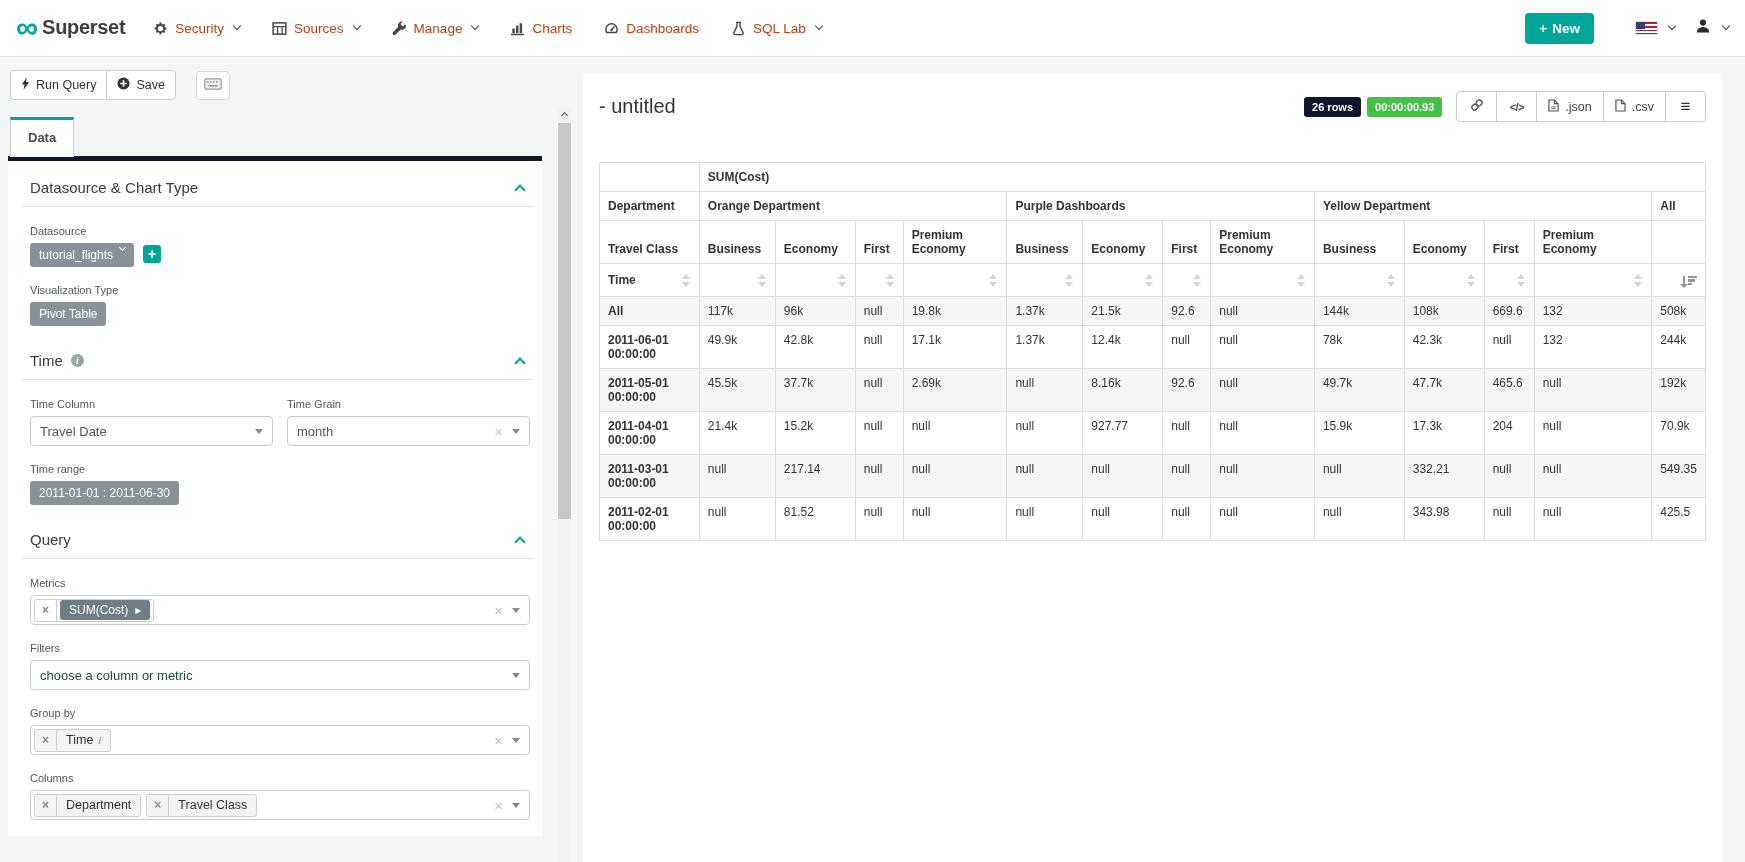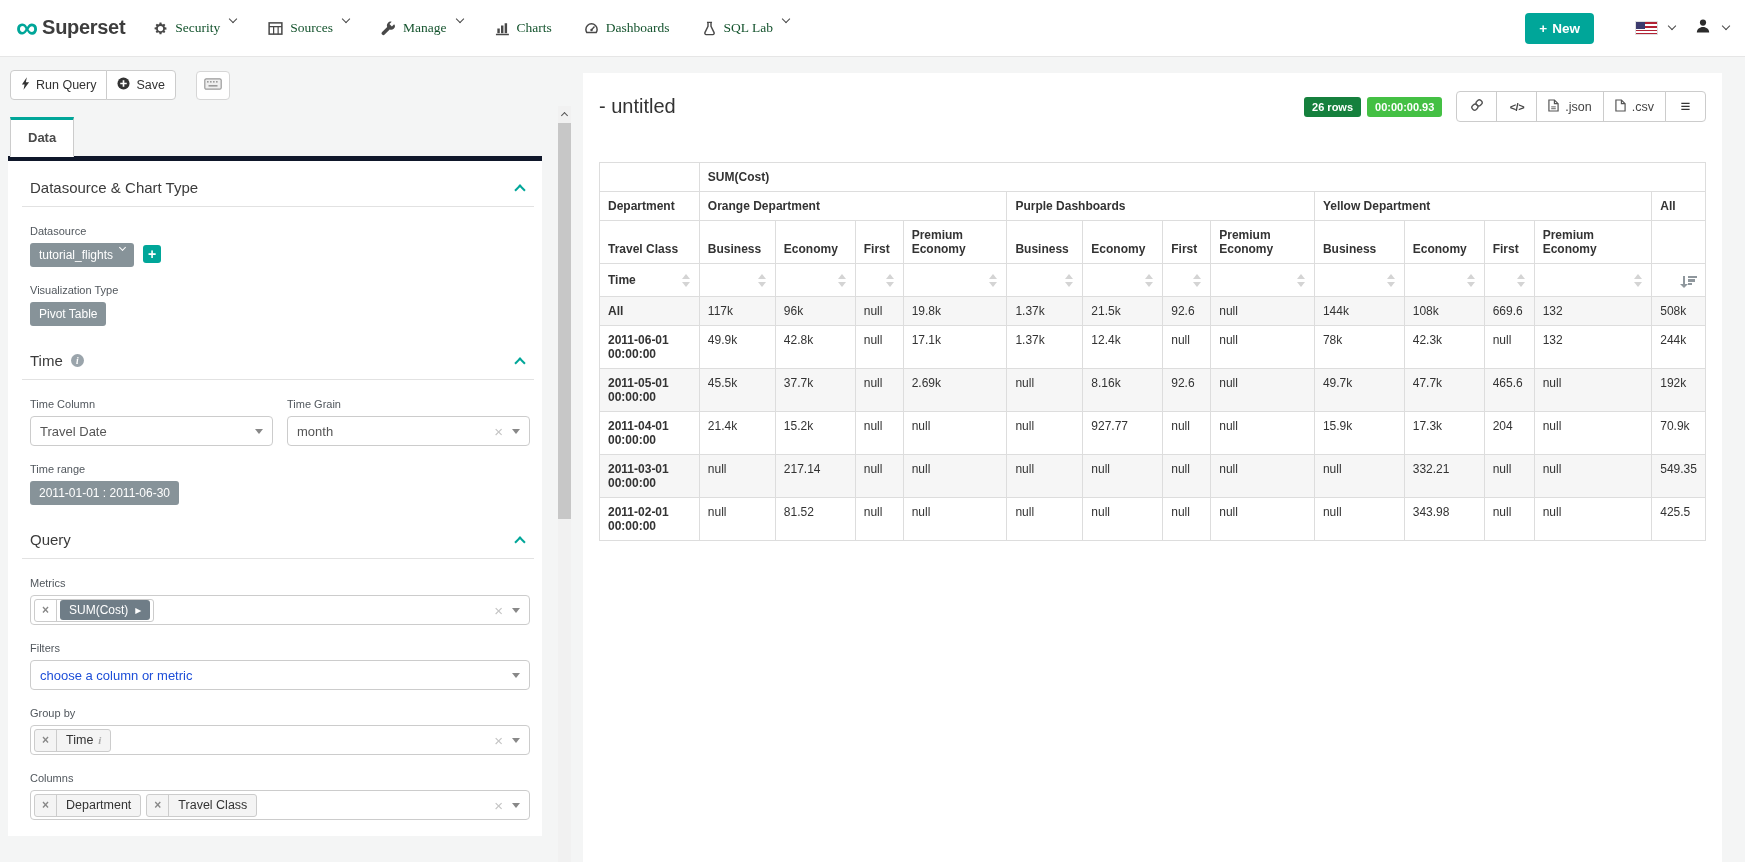--- a/index.html
+++ b/index.html
@@ -8,21 +8,21 @@
     width:1745px; height:862px; position:relative; overflow:hidden;
     background:#f4f5f5; font-family:"Liberation Sans", sans-serif; color:#333;
   }
   
   .navbar { height:57px; background:#fff; border-bottom:1px solid #e6e6e6;
     display:flex; align-items:center; padding:0 16px; }
   .brand { display:flex; align-items:center; margin-right:28px; cursor:pointer; }
   .brand .infinity { color:#00a699; font-size:31px; font-weight:bold; line-height:0.8; margin-right:7px; letter-spacing:-3px; }
   .brand .name { font-size:20px; font-weight:bold; color:#3d3d3d; letter-spacing:-0.3px; }
   .nav-items { display:flex; align-items:center; gap:32px; }
-  .nav-item { display:flex; gap:7px; font-size:13.5px; color:#14532d; cursor:pointer; white-space:nowrap;font-family:Liberation Serif, serif; }
+  .nav-item { display:flex; align-items:center; gap:7px; font-size:13.5px; color:#c2410c; cursor:pointer; white-space:nowrap; }
   .nav-icon { display:inline-flex; align-items:center; }
   .caret { width:6px; height:6px; border-right:1.7px solid #484848; border-bottom:1.7px solid #484848;
     transform:rotate(45deg); display:inline-block; margin:-4px 0 0 3px; }
   .navbar-right { margin-left:auto; display:flex; align-items:center; gap:20px; }
   .btn-new { background:#00a699; color:#fff; border:none; border-radius:4px; padding:8px 14px;
     font-size:13.5px; font-weight:bold; display:flex; align-items:center; gap:5px; cursor:pointer;
     font-family:"Liberation Sans", sans-serif; margin-right:22px; }
   .flag-wrap, .user-wrap { display:flex; align-items:center; gap:9px; cursor:pointer; }
   .us-flag { width:21px; height:12px; position:relative; outline:1px solid #e0e0e0;
     background:repeating-linear-gradient(#b22234 0 1.9px, #fff 1.9px 3.8px); }
@@ -58,21 +58,21 @@
     margin-left:9px; cursor:pointer; }
   .row2 { display:flex; gap:14px; margin:0 4px 17px 8px; }
   .row2 .col { flex:1; }
   .row2 .control { margin:0; }
   .select { height:30px; border:1px solid #ccc; border-radius:4px; background:#fff;
     display:flex; align-items:center; padding:0 9px; font-size:13px; color:#555; cursor:pointer; }
   .select .spacer { flex:1; }
   .select .clear { color:#c4c4c4; font-size:15px; margin-right:9px; line-height:1; }
   .tri-down { width:0; height:0; border-left:4px solid transparent; border-right:4px solid transparent;
     border-top:5px solid #888; }
-  .placeholder { color:#1d4ed8; }
+  .placeholder { color:#14532d; }
   .select.multi { padding-left:3px; }
   .token { display:inline-flex; align-items:center; height:23px; border:1px solid #ccc; border-radius:3px;
     background:#f4f4f4; font-size:12.5px; color:#333; margin-right:5px; cursor:default; }
   .token .tx { padding:0 7px; color:#888; border-right:1px solid #ccc; font-size:12px;
     height:100%; display:flex; align-items:center; cursor:pointer; font-weight:bold; }
   .token .tl { padding:0 9px; display:flex; align-items:center; gap:5px; }
   .token.metric { background:#fff; }
   .token.metric .tl { padding:0 3px; }
   .metric-pill { background:#6f7d87; color:#fff; border-radius:3px; padding:3px 9px; font-size:12px;
     display:inline-flex; align-items:center; gap:7px; cursor:pointer; }
@@ -85,21 +85,21 @@
   .scroll-arrow { height:15px; display:flex; align-items:center; justify-content:center; background:#f1f1f1; cursor:pointer; }
   .scroll-arrow .chev { width:5px; height:5px; border-top:1.6px solid #555; border-right:1.6px solid #555;
     transform:rotate(-45deg); margin-top:3px; }
   .scroll-thumb { background:#c7c7c7; height:396px; margin-top:2px; cursor:grab; }
   
   .right-col { position:absolute; left:583px; top:73px; width:1139px; height:789px; background:#fff; padding:14px 16px; }
   .results-header { display:flex; align-items:flex-start; justify-content:space-between; }
   .results-title { font-size:20px; color:#333; margin-top:8px; font-weight:normal; }
   .header-right { display:flex; align-items:center; margin-top:4px; }
   .badge { color:#fff; font-size:11px; font-weight:bold; padding:4px 8px; border-radius:3px; margin-right:6px; white-space:nowrap; }
-  .badge.gray  { background:#15803d; }
+  .badge.gray  { background:#0f172a; }
   .badge.green { background:#44c044; margin-right:14px; }
   .export-group { display:flex; }
   .ebtn { background:#fff; border:1px solid #ccc; height:31px; min-width:41px; display:flex;
     align-items:center; justify-content:center; gap:6px; font-size:12.5px; color:#444;
     padding:0 11px; margin-left:-1px; cursor:pointer; font-family:"Liberation Sans", sans-serif; }
   .ebtn:first-child { border-radius:4px 0 0 4px; margin-left:0; }
   .ebtn:last-child  { border-radius:0 4px 4px 0; }
   .ebtn .code { font-weight:bold; font-size:11px; letter-spacing:-0.5px; }
   .ebtn .burger { font-size:17px; line-height:1; color:#333; }
   

